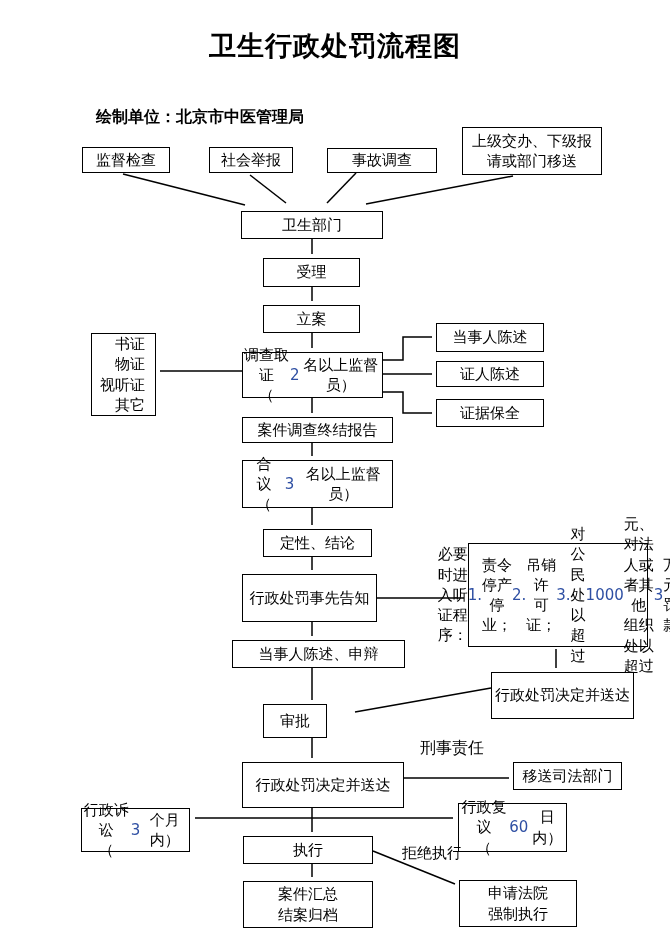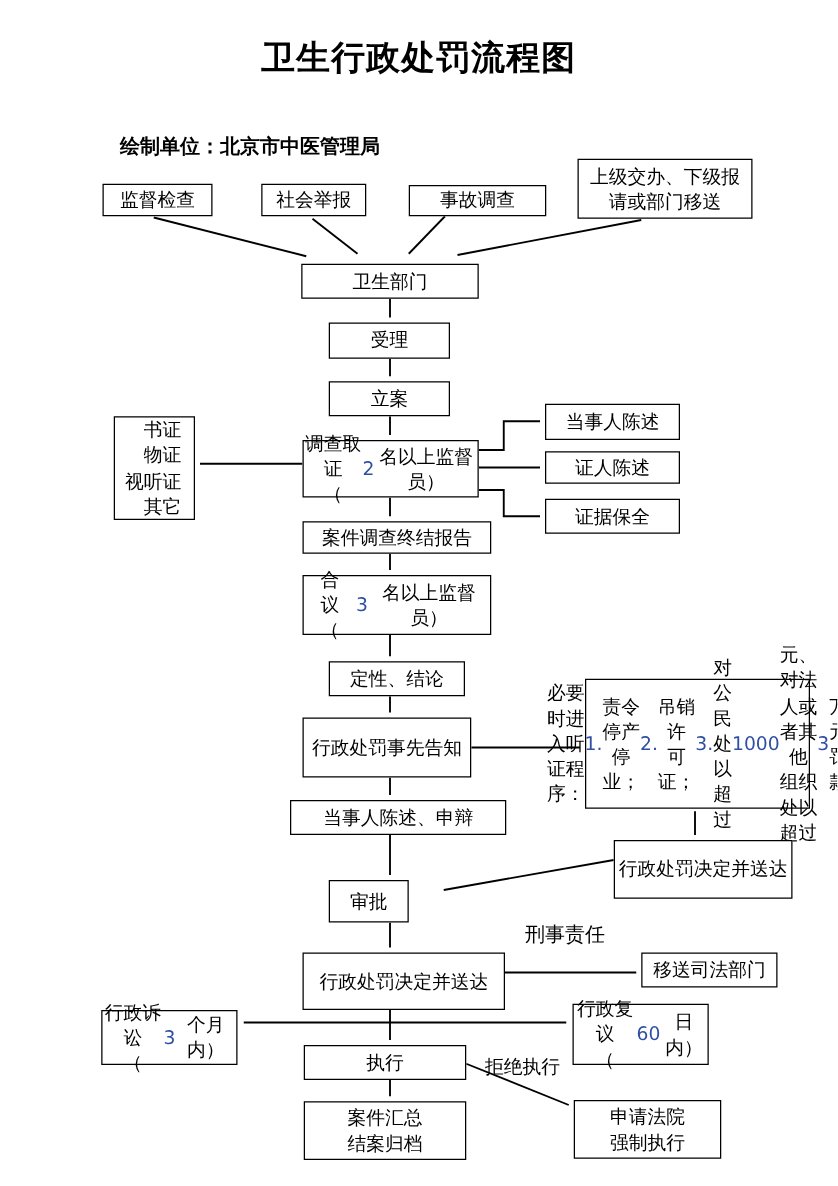--- a/index.html
+++ b/index.html
@@ -109,15 +109,15 @@
 （<span class="num">3</span> 个月内）</div>
   <div class="node accent-digits" style="left:458px;top:803px;width:109px;height:49px">行政复议
 （<span class="num">60</span> 日内）</div>
   <div class="node" style="left:243px;top:836px;width:130px;height:28px">执行</div>
   <div class="node" style="left:243px;top:881px;width:130px;height:47px">案件汇总
 结案归档</div>
   <div class="node" style="left:459px;top:880px;width:118px;height:47px">申请法院
 强制执行</div>
 
   <div class="edge-label big" style="left:420px;top:738px">刑事责任</div>
-  <div class="edge-label" style="left:388px;top:844px">拒绝执行</div>
+  <div class="edge-label" style="left:402px;top:844px">拒绝执行</div>
 
 </div>
 
 </body></html>

